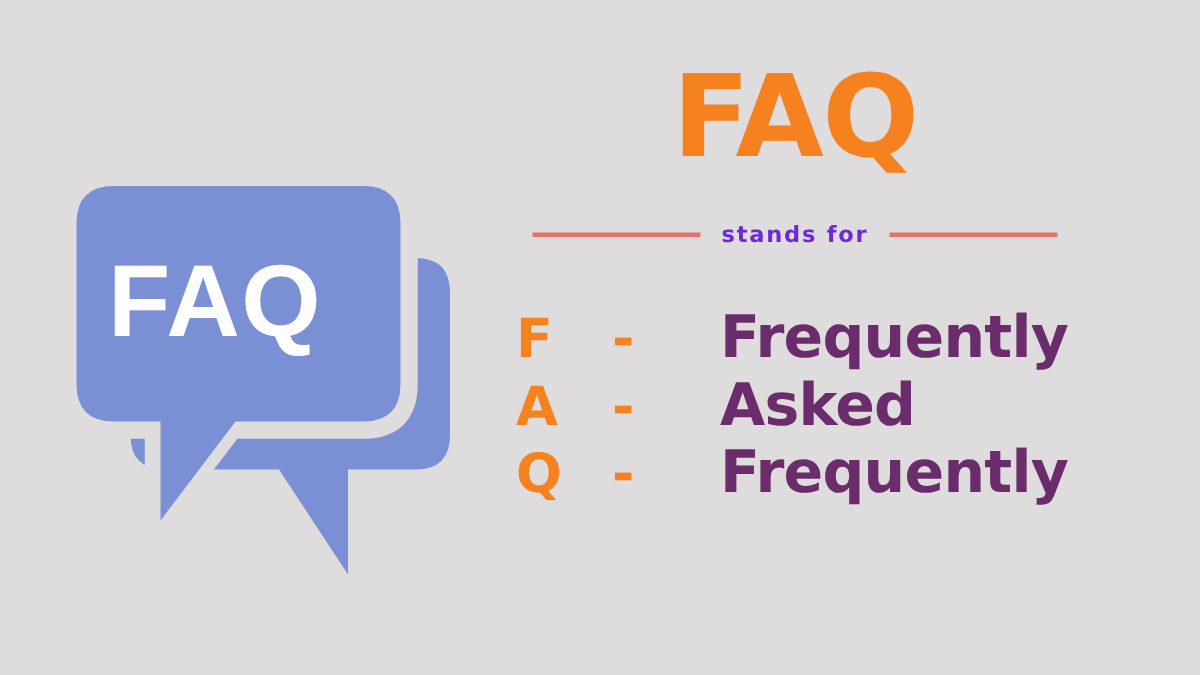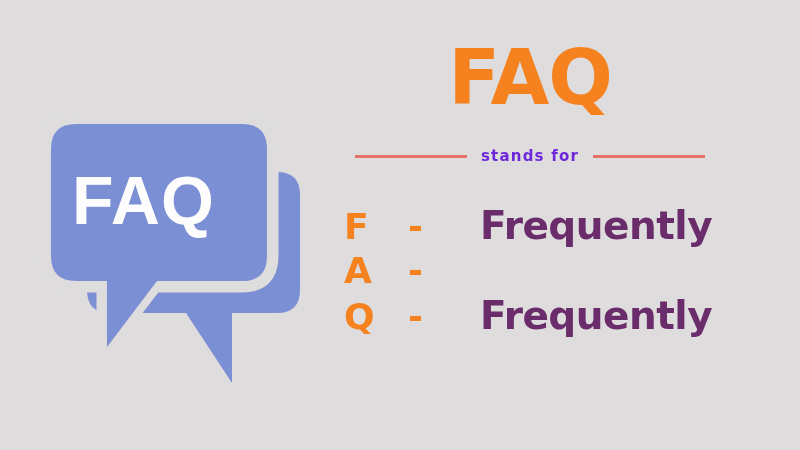--- a/index.html
+++ b/index.html
@@ -206,20 +206,21 @@
 
       <div class="expansion-row">
         <span class="exp-letter">F</span>
         <span class="exp-dash">-</span>
         <span class="exp-word">Frequently</span>
       </div>
 
       <div class="expansion-row">
         <span class="exp-letter">A</span>
         <span class="exp-dash">-</span>
+        <span class="exp-word">Asked</span>
       </div>
 
       <div class="expansion-row">
         <span class="exp-letter">Q</span>
         <span class="exp-dash">-</span>
         <span class="exp-word">Frequently</span>
       </div>
 
     </div>
   </div>

